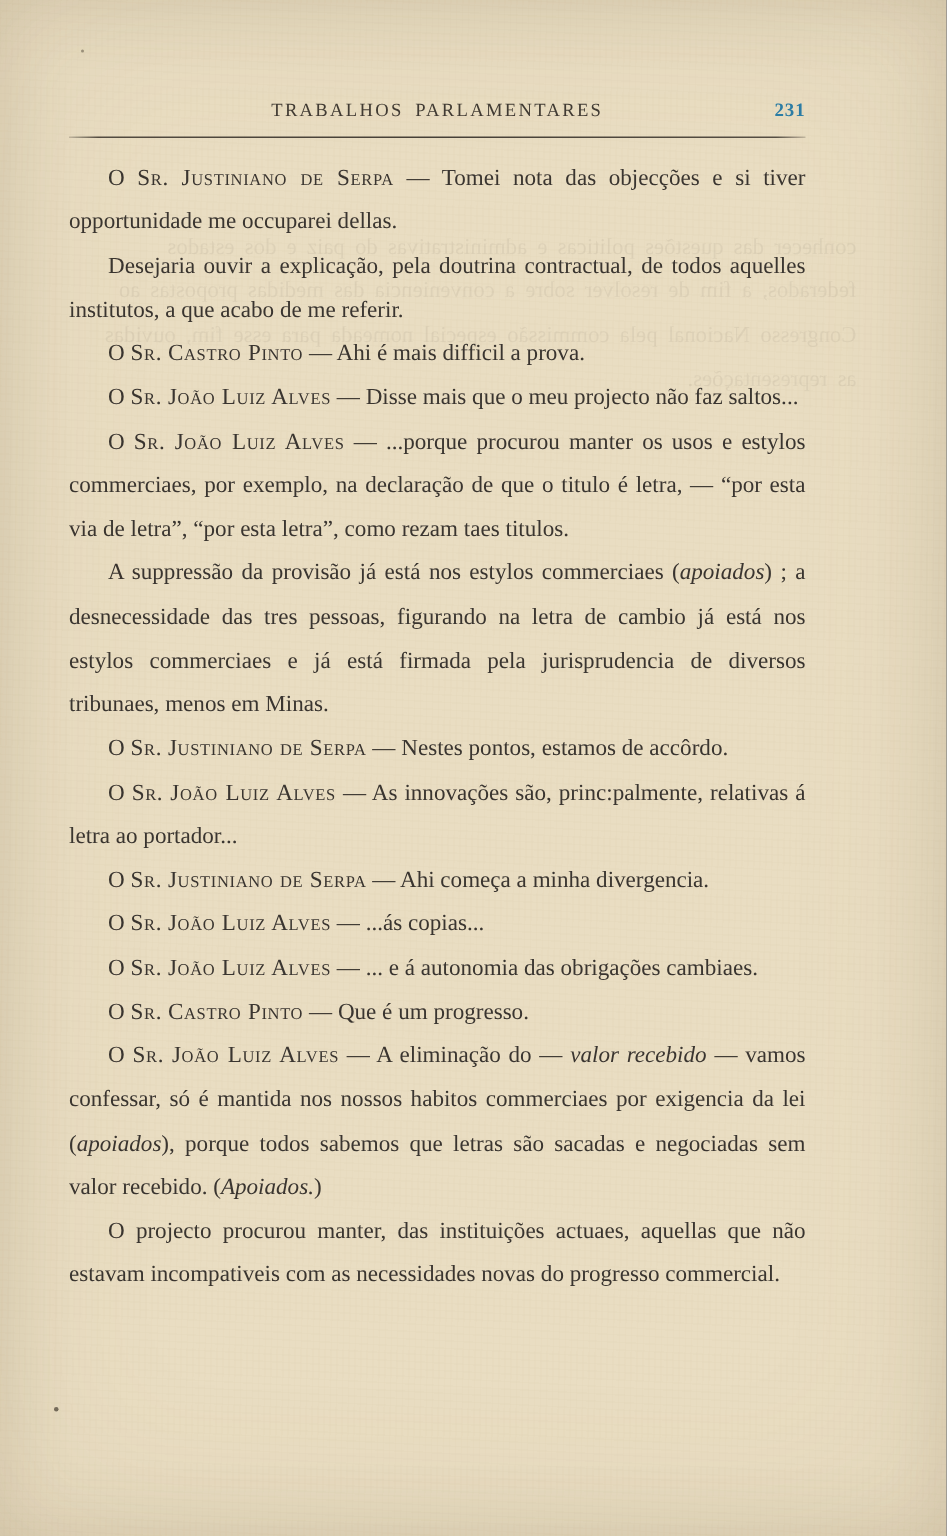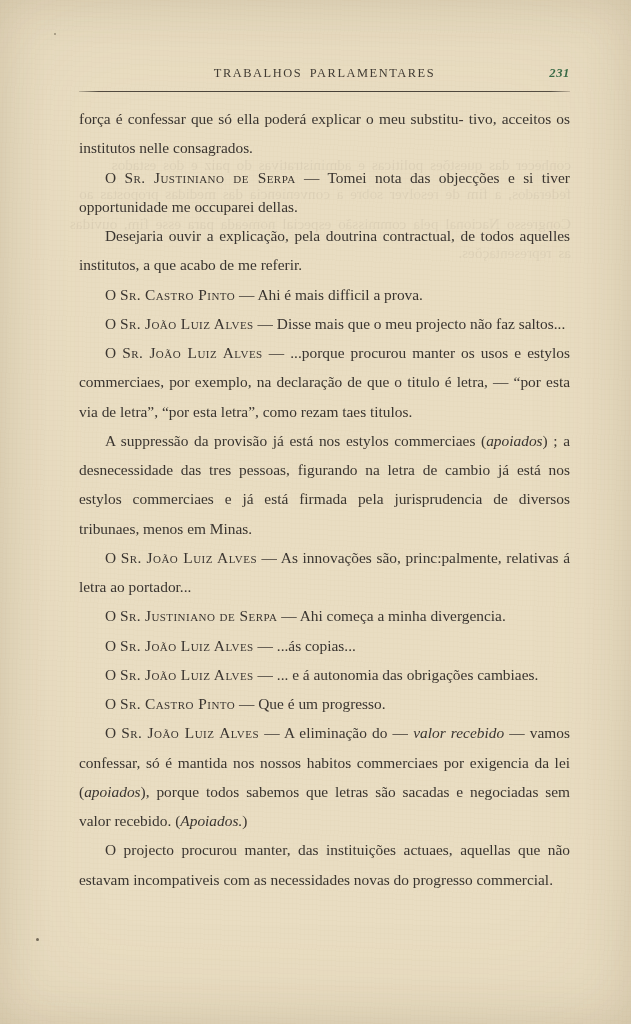--- a/index.html
+++ b/index.html
@@ -55,21 +55,20 @@
     word-spacing: 3px;
     overflow: hidden;
   }
 
   .content {
     position: absolute;
     left: 46px;
     top: 0;
     width: 491px;
     height: 100%;
-    margin-left: 33px;
   }
 
   
   .runhead {
     position: absolute;
     top: 66px;
     left: 0;
     width: 100%;
     height: 22px;
   }
@@ -84,23 +83,22 @@
     color: #413b34;
     white-space: nowrap;
   }
   .runhead-folio {
     position: absolute;
     right: 0;
     top: 0;
     font-size: 12.6px;
     font-weight: bold;
     letter-spacing: 0.6px;
-    color: #14532d;
+    color: #0369a1;
     opacity: 0.82;
-    font-style: italic;
   }
   .runhead-rule {
     position: absolute;
     top: 91px;
     left: 0;
     width: 491px;
     height: 1px;
     background: linear-gradient(90deg,
       rgba(78,70,60,0.25) 0%,
       rgba(70,63,54,0.92) 4%,
@@ -176,34 +174,34 @@
   <div class="content">
 
     <div class="runhead">
       <div class="runhead-title">TRABALHOS PARLAMENTARES</div>
       <div class="runhead-folio">231</div>
     </div>
     <div class="runhead-rule"></div>
 
     <div class="body">
 
-      <p><span>força é confessar que só ella poderá explicar o meu substitu-</span> <span>tivo, acceitos os institutos nelle consagrados.</span></p>
 
       <p class="indent"><span>O </span><span class="sc">Sr.</span> <span class="sc">Justiniano de Serpa</span><span> — </span><span>Tomei nota das objecções e si tiver opportunidade me occuparei dellas.</span></p>
 
       <p class="indent"><span>Desejaria ouvir a explicação, pela doutrina contractual, de todos aquelles institutos, a que acabo de me referir.</span></p>
 
       <p class="indent"><span>O </span><span class="sc">Sr.</span> <span class="sc">Castro Pinto</span><span> — </span><span>Ahi é mais difficil a prova.</span></p>
 
       <p class="indent"><span>O </span><span class="sc">Sr.</span> <span class="sc">João Luiz Alves</span><span> — </span><span>Disse mais que o meu projecto não faz saltos...</span></p>
 
       <p class="indent"><span>O </span><span class="sc">Sr.</span> <span class="sc">João Luiz Alves</span><span> — </span><span>...porque procurou manter os usos e estylos commerciaes, por exemplo, na declaração de que o titulo é letra, — “por esta via de letra”, “por esta letra”, como rezam taes titulos.</span></p>
 
       <p class="indent"><span>A suppressão da provisão já está nos estylos commerciaes (</span><span class="it">apoiados</span><span>) ; a desnecessidade das tres pessoas, figurando na letra de cambio já está nos estylos commerciaes e já está firmada pela jurisprudencia de diversos tribunaes, menos em Minas.</span></p>
 
+      <p class="indent"><span>O </span><span class="sc">Sr.</span> <span class="sc">Justiniano de Serpa</span><span> — </span><span>Nestes pontos, estamos de accôrdo.</span></p>
 
       <p class="indent"><span>O </span><span class="sc">Sr.</span> <span class="sc">João Luiz Alves</span><span> — </span><span>As innovações são, princ:palmente, relativas á letra ao portador...</span></p>
 
       <p class="indent"><span>O </span><span class="sc">Sr.</span> <span class="sc">Justiniano de Serpa</span><span> — </span><span>Ahi começa a minha divergencia.</span></p>
 
       <p class="indent"><span>O </span><span class="sc">Sr.</span> <span class="sc">João Luiz Alves</span><span> — </span><span>...ás copias...</span></p>
 
 
       <p class="indent"><span>O </span><span class="sc">Sr.</span> <span class="sc">João Luiz Alves</span><span> — </span><span>... e á autonomia das obrigações cambiaes.</span></p>
 

